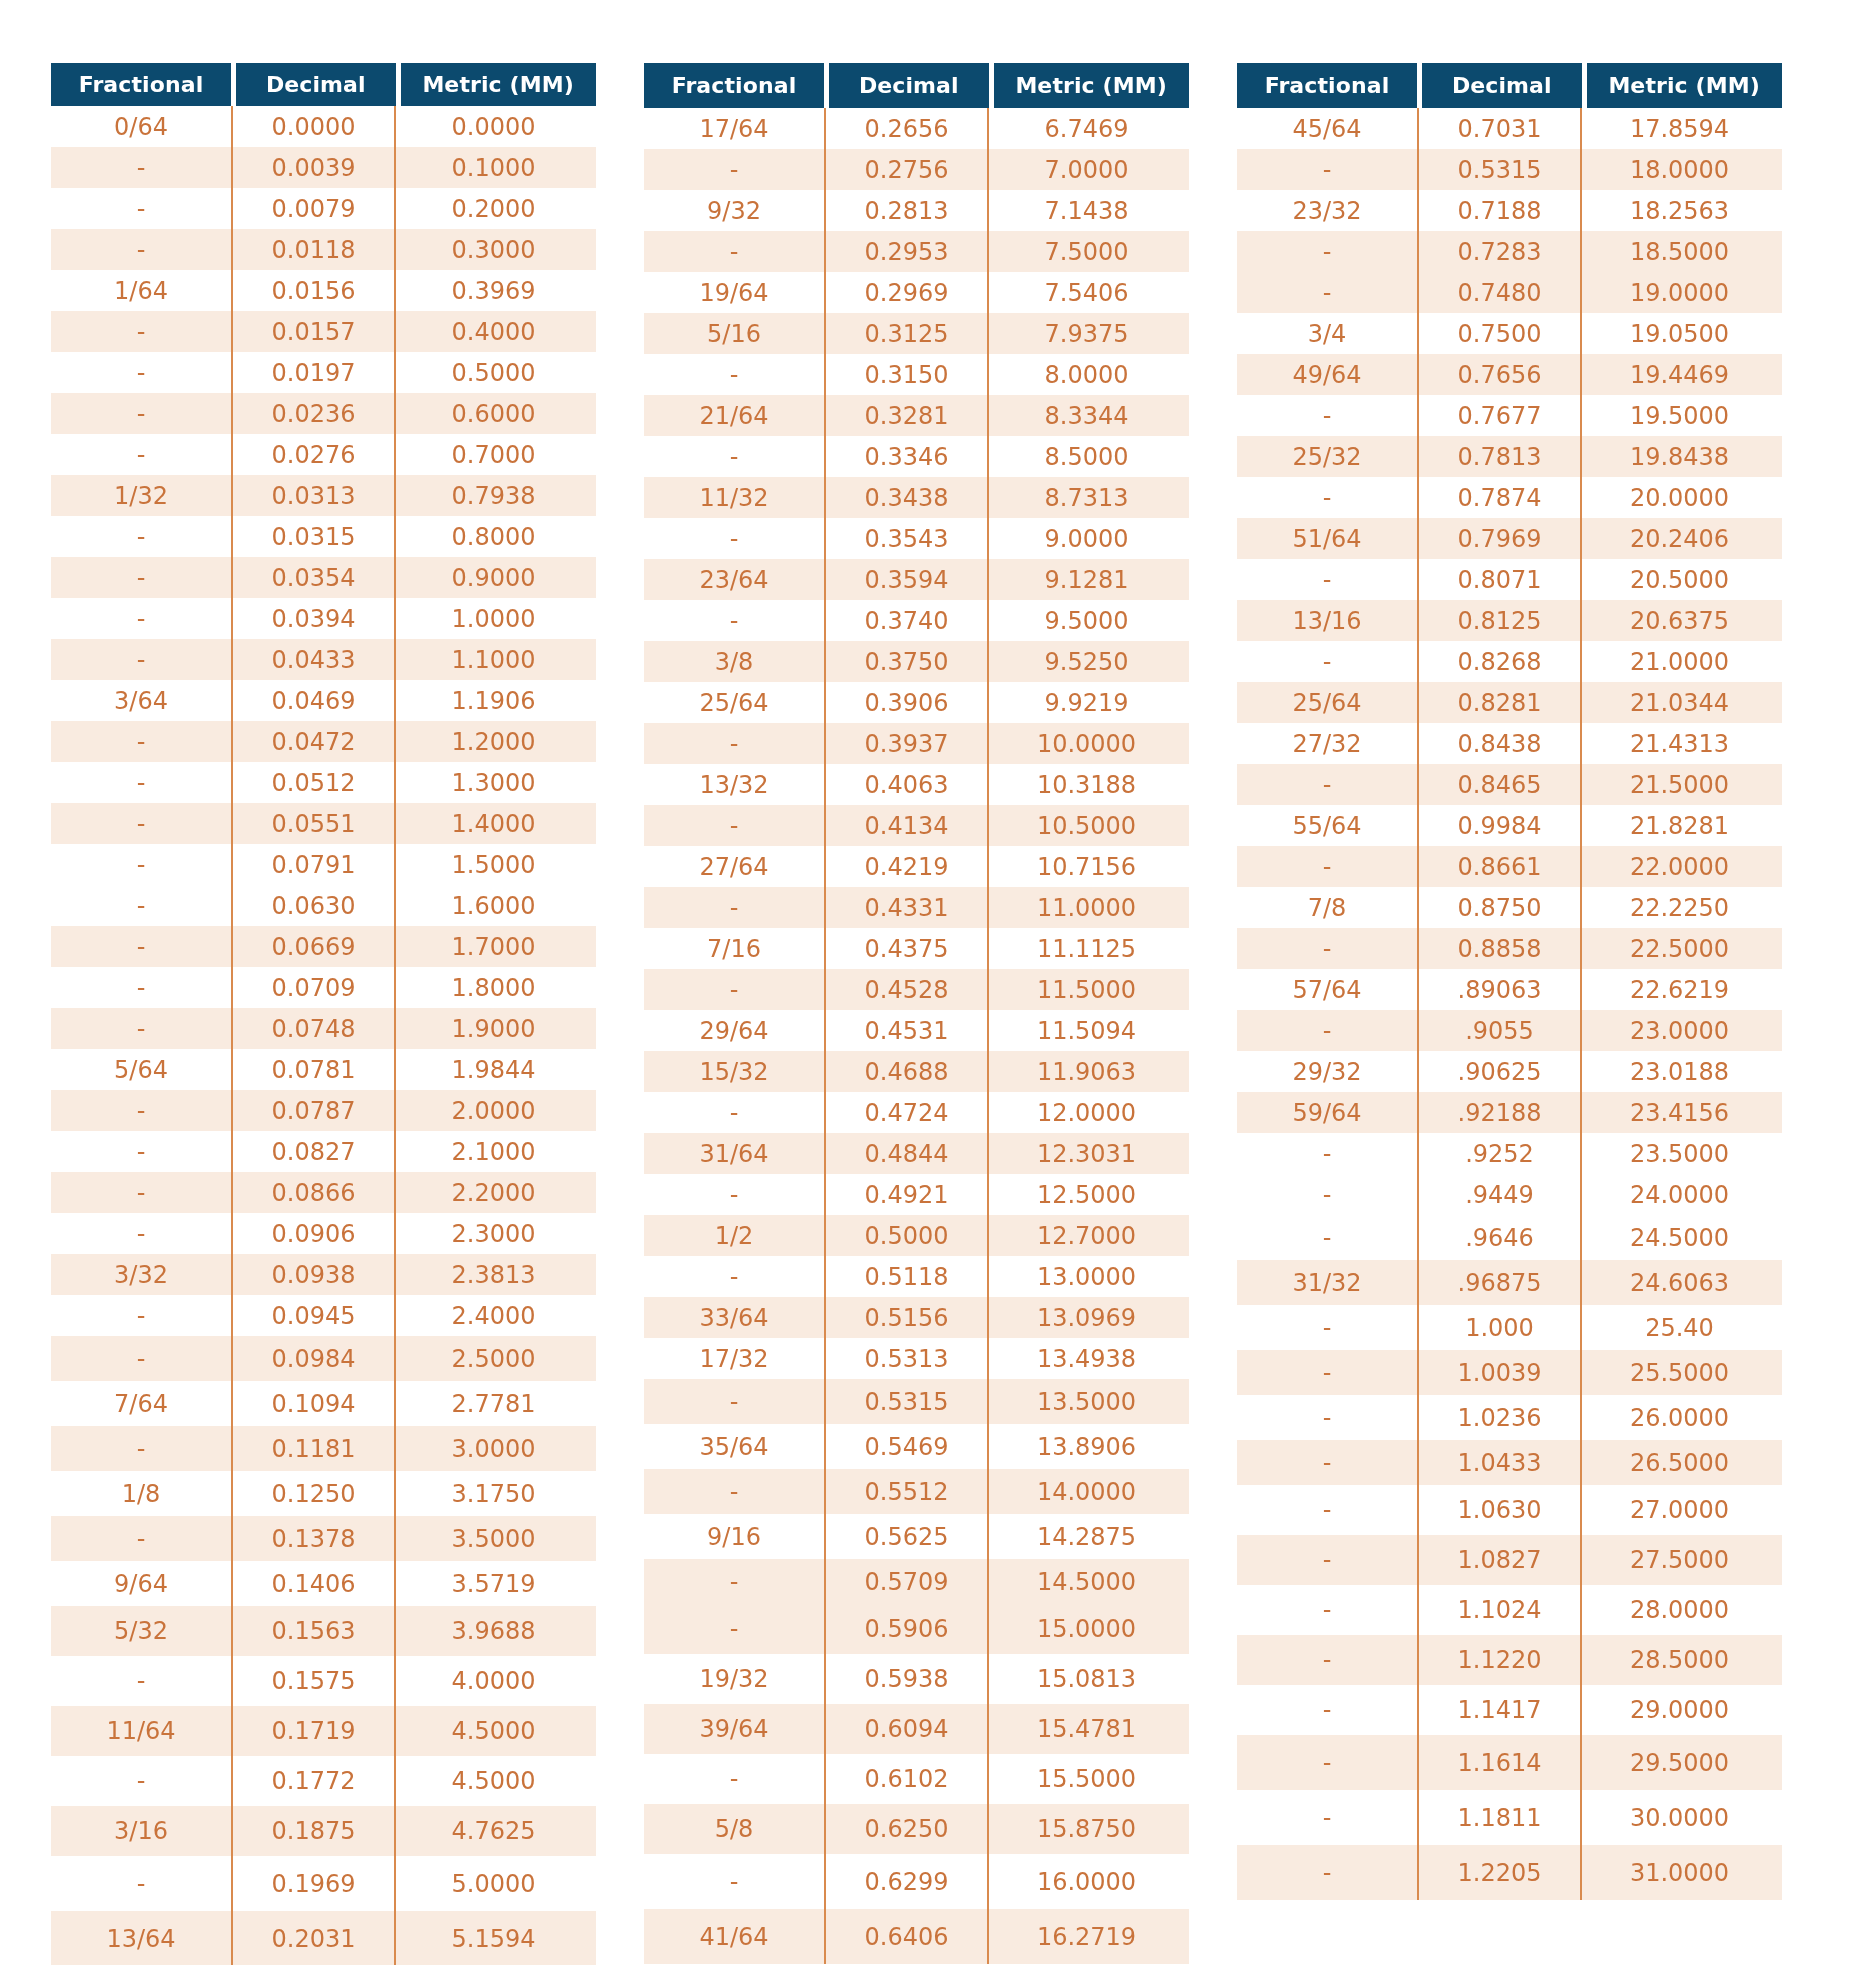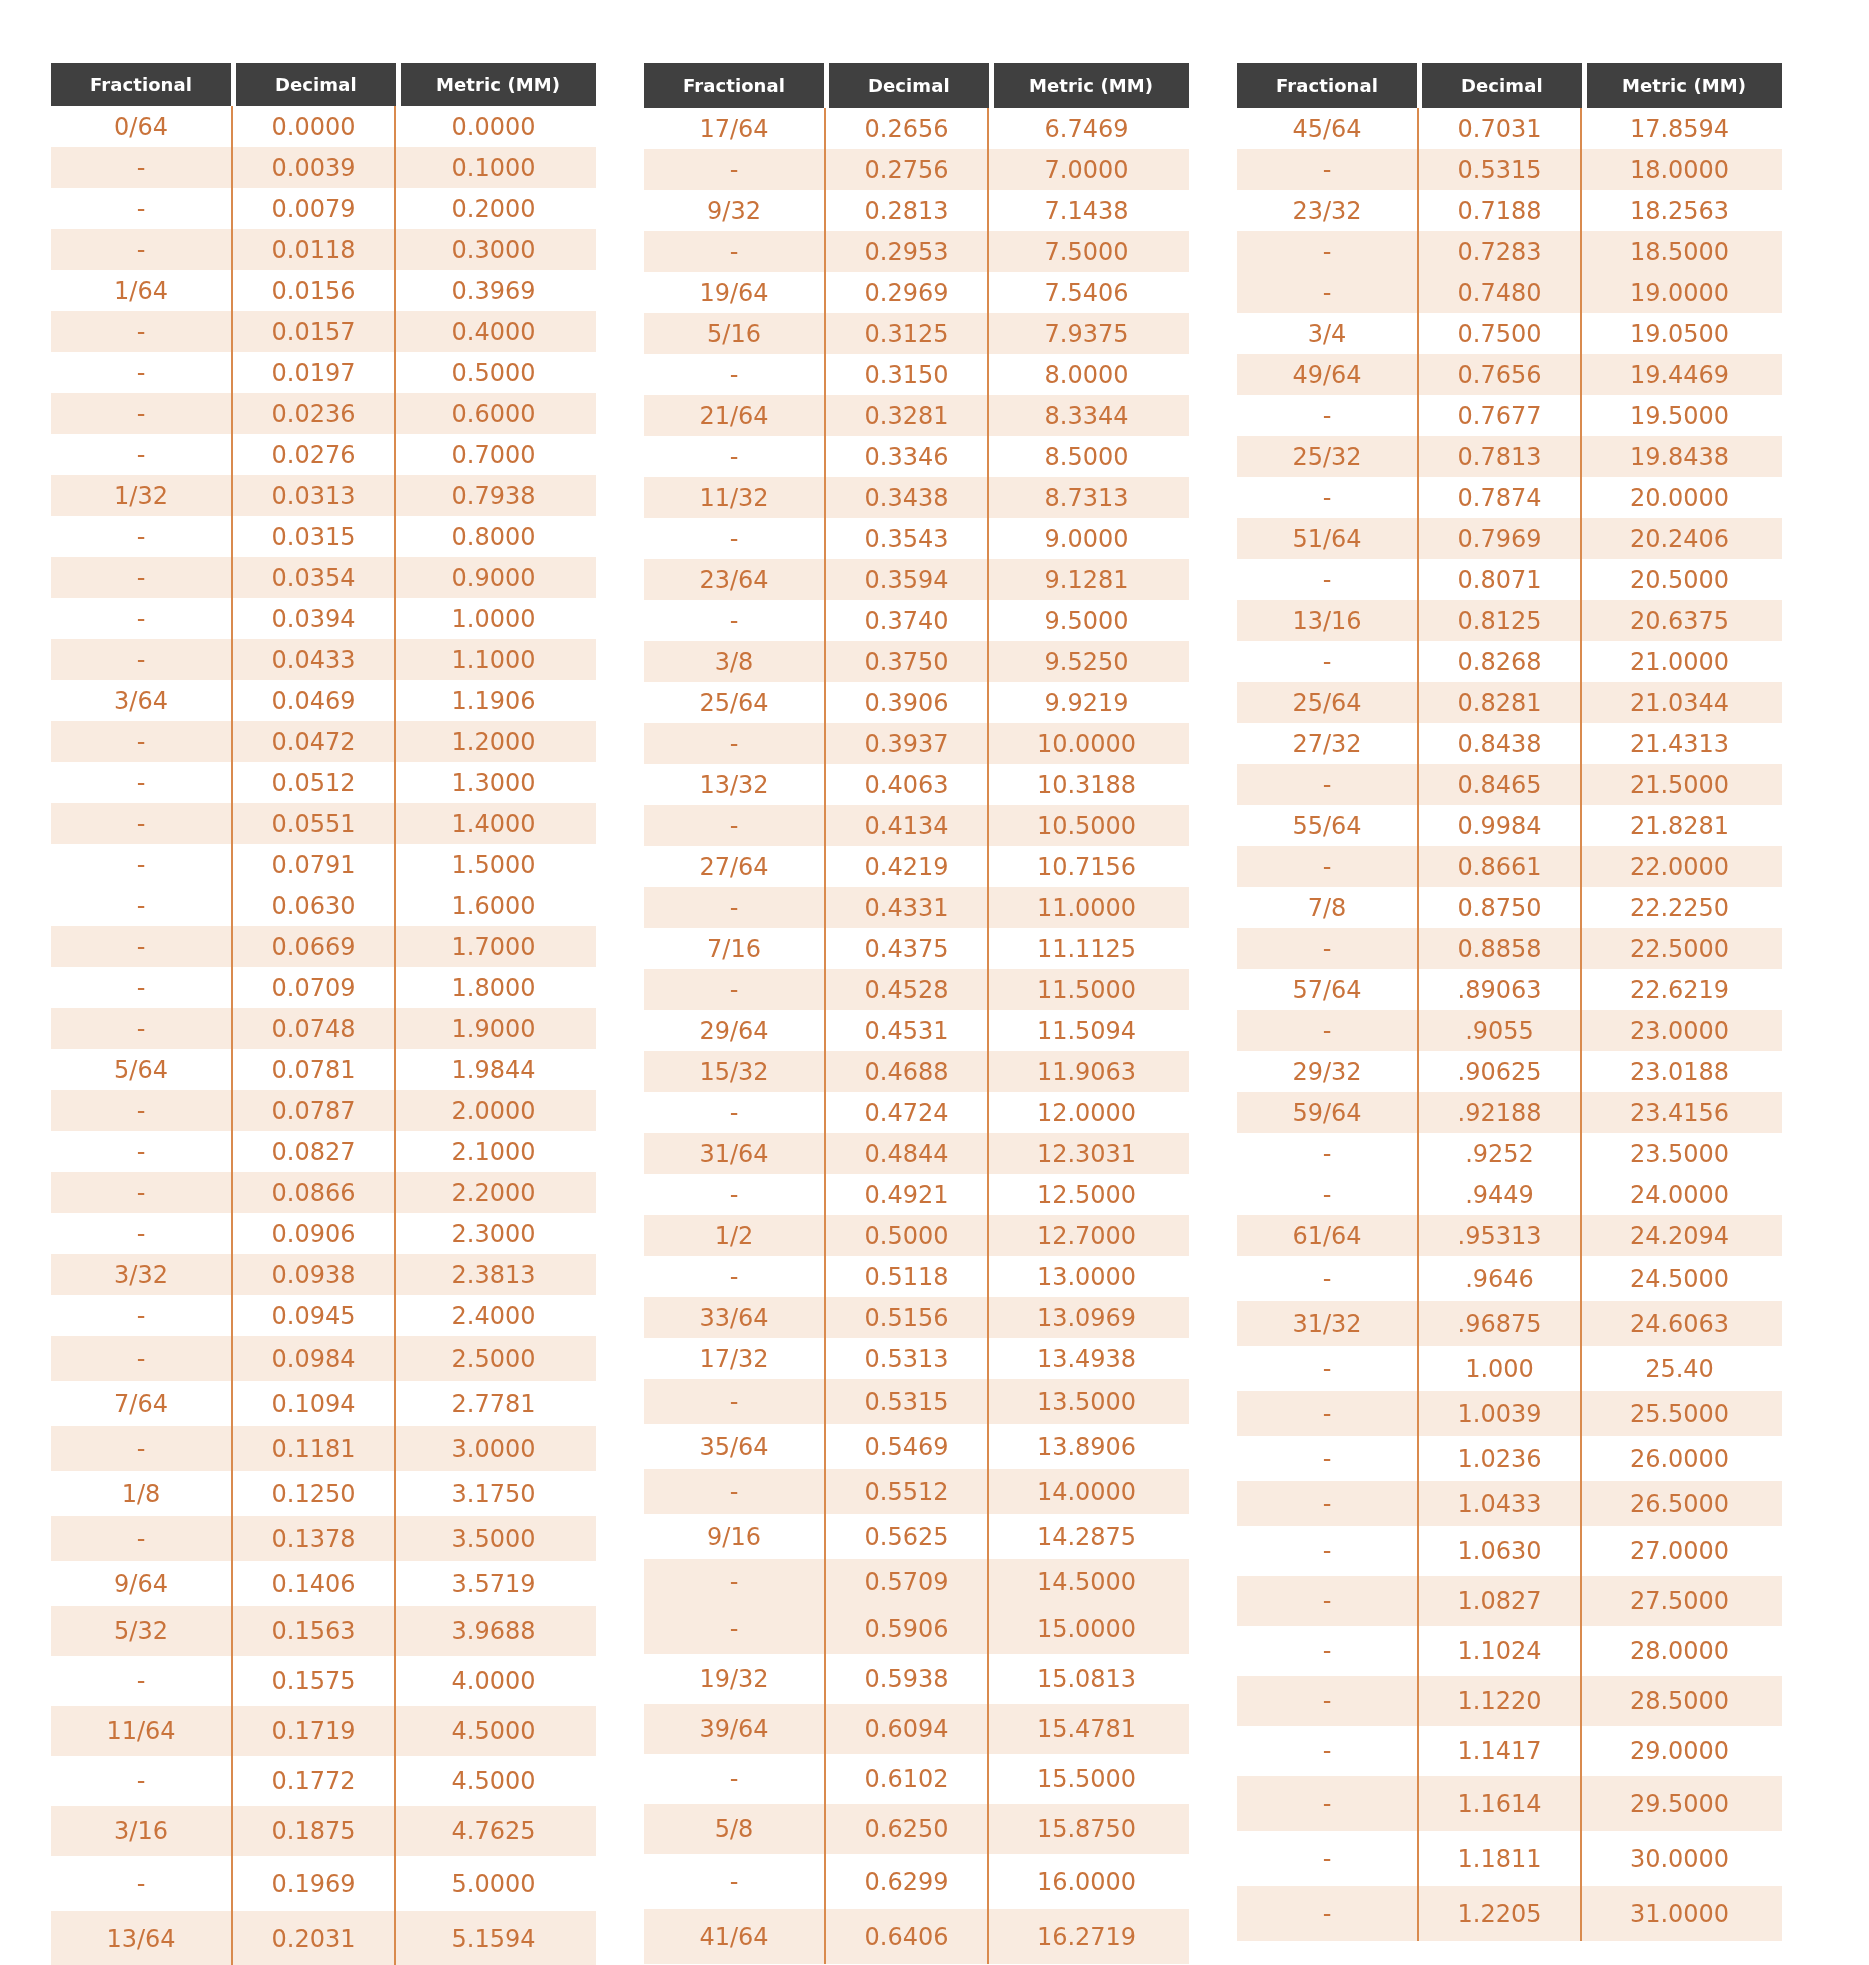--- a/index.html
+++ b/index.html
@@ -29,23 +29,23 @@
     display: flex;
     flex-direction: column;
   }
   
   .thead {
     display: flex;
     gap: 4.8px;
     height: 45px;
   }
   .th {
-    background: #404040;
+    background: #0c4a6e;
     color: #ffffff;
-    font-size: 18px;
+    font-size: 22px;
     font-weight: 700;
     letter-spacing: 0.1px;
     display: flex;
     align-items: center;
     justify-content: center;
     line-height: 1;
   }
   .col-frac  { flex: 0 0 180px; width: 180px; }
   .col-dec   { flex: 0 0 160px; width: 160px; }
   .col-met   { flex: 0 0 195px; width: 195px; }
@@ -676,25 +676,20 @@
         <div class="trow h1">
           <div class="td c-frac">-</div>
           <div class="td c-dec">.9252</div>
           <div class="td c-met">23.5000</div>
         </div>
         <div class="trow h1">
           <div class="td c-frac">-</div>
           <div class="td c-dec">.9449</div>
           <div class="td c-met">24.0000</div>
         </div>
-        <div class="trow alt h1">
-          <div class="td c-frac">61/64</div>
-          <div class="td c-dec">.95313</div>
-          <div class="td c-met">24.2094</div>
-        </div>
         <div class="trow h2">
           <div class="td c-frac">-</div>
           <div class="td c-dec">.9646</div>
           <div class="td c-met">24.5000</div>
         </div>
         <div class="trow alt h2">
           <div class="td c-frac">31/32</div>
           <div class="td c-dec">.96875</div>
           <div class="td c-met">24.6063</div>
         </div>

